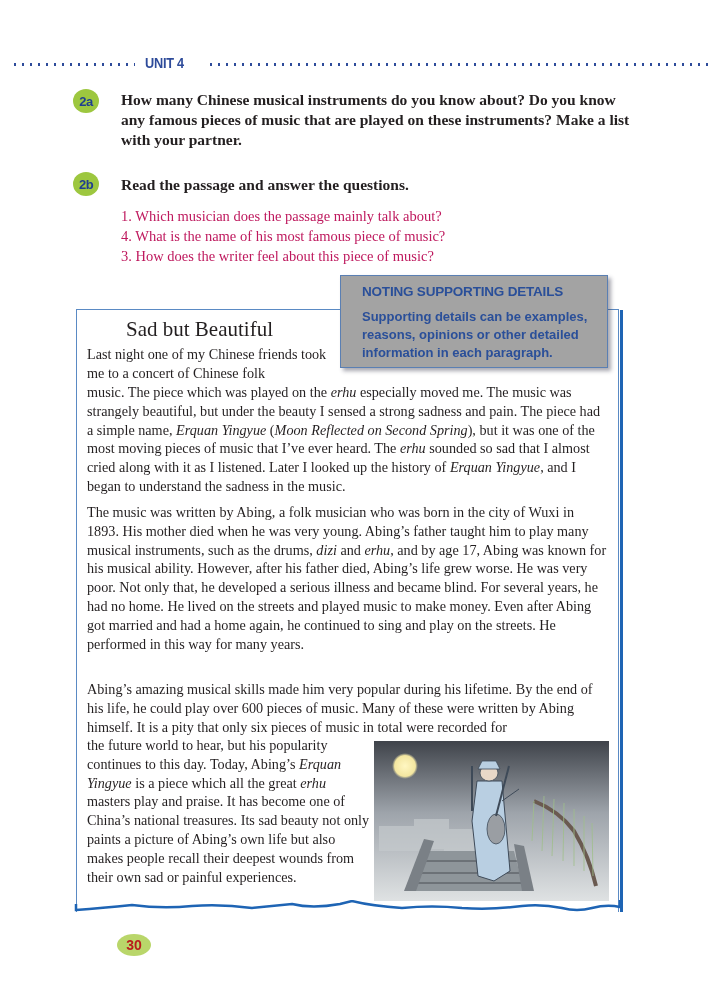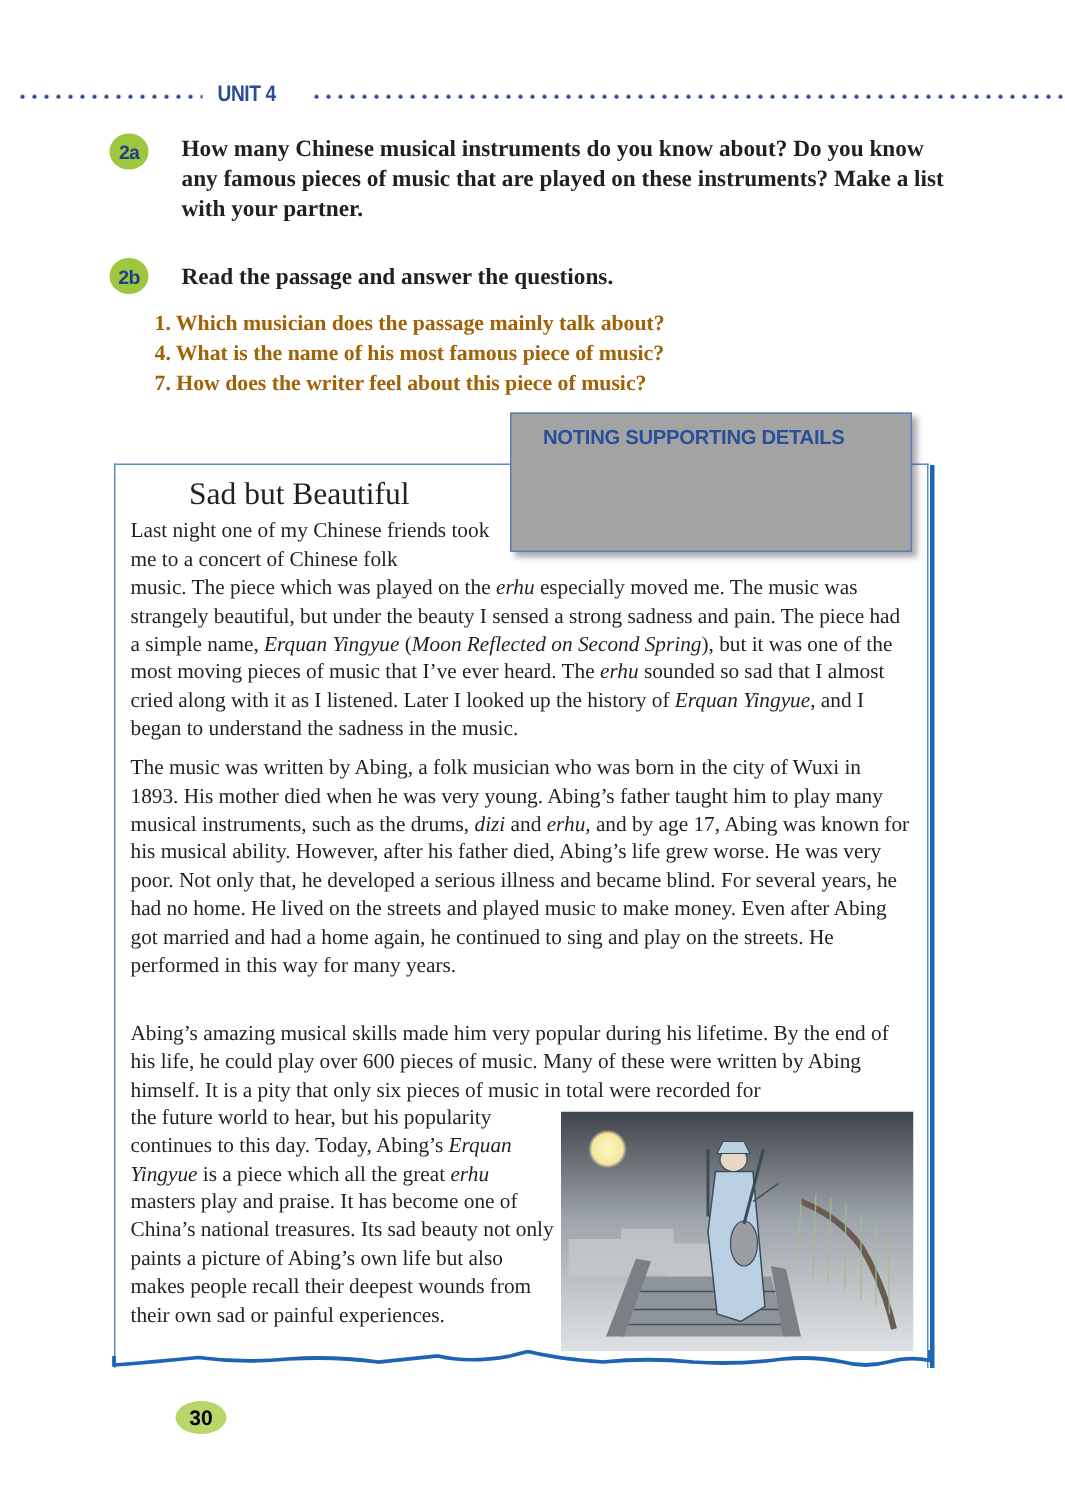--- a/index.html
+++ b/index.html
@@ -14,21 +14,21 @@
   .dots-right { position: absolute; left: 200px; top: 9px; width: 506px; height: 3px;
     background-image: radial-gradient(circle, #2e4b9a 1.2px, transparent 1.4px);
     background-size: 8px 3px; background-repeat: repeat-x; }
   .unit-label { position: absolute; left: 138px; top: 0; font-family: "Liberation Sans", sans-serif;
     font-weight: bold; font-size: 15px; color: #2e4b9a; letter-spacing: -0.3px; transform: scaleX(0.85); transform-origin: left; }
 
   .badge { position: absolute; width: 26px; height: 24px; border-radius: 50%; background: #9dc73f;
     font-family: "Liberation Sans", sans-serif; font-weight: bold; font-size: 13px; color: #1f3f8f;
     display: flex; align-items: center; justify-content: center; letter-spacing: -0.5px; }
   .task-text { position: absolute; left: 121px; font-weight: bold; font-size: 15.5px; line-height: 20px; width: 510px; }
-  .questions { position: absolute; left: 103px; top: 206px; font-size: 14.5px; line-height: 20px; color: #a16207; font-weight: bold; }
+  .questions { position: absolute; left: 121px; top: 206px; font-size: 14.5px; line-height: 20px; color: #be185d; }
   .questions div { white-space: nowrap; }
 
   .passage-box { position: absolute; left: 76px; top: 309px; width: 541px; height: 602px;
     border: 1.5px solid #5a8ac4; border-bottom: none; background: #fff; }
   .passage-box::after { content: ""; position: absolute; right: -5px; top: 0; width: 3px; height: 100%; background: #1e64b4; }
   .wavy-bottom { position: absolute; left: 72px; top: 900px; width: 552px; height: 24px; }
 
   .tip-box { position: absolute; left: 340px; top: 275px; width: 266px; height: 91px;
     background: #a3a3a3; border: 1px solid #5a7fb3; box-shadow: 3px 3px 4px rgba(60,60,80,0.45);
     font-family: "Liberation Sans", sans-serif; color: #2a4f99; }
@@ -39,52 +39,53 @@
   .para { position: absolute; left: 87px; width: 522px; font-size: 14.2px; line-height: 18.8px; text-align: left; }
   .p1-a { top: 345px; width: 250px; }
   .p1-b { top: 383px; }
   .p2 { top: 503px; }
   .p3-a { top: 680px; }
   .p3-b { top: 736px; width: 285px; }
   .para i { font-style: italic; }
 
   .illustration { position: absolute; left: 374px; top: 741px; width: 235px; height: 160px; overflow: hidden; }
   .page-num { position: absolute; left: 117px; top: 934px; width: 34px; height: 22px; border-radius: 50%;
-    background: #b9d66a; color: #000000; font-family: "Liberation Sans", sans-serif; font-weight: bold; font-size: 14px;
+    background: #b9d66a; color: #b91c1c; font-family: "Liberation Sans", sans-serif; font-weight: bold; font-size: 14px;
     display: flex; align-items: center; justify-content: center; }
 </style>
 </head>
 <body>
 
 <div class="unit-bar">
   <div class="dots-left"></div>
   <span class="unit-label">UNIT 4</span>
   <div class="dots-right"></div>
 </div>
 
 <div class="badge" style="left:73px;top:89px;">2a</div>
 <div class="task-text" style="top:90px;">How many Chinese musical instruments do you know about? Do you know any famous pieces of music that are played on these instruments? Make a list with your partner.</div>
 
 <div class="badge" style="left:73px;top:172px;">2b</div>
 <div class="task-text" style="top:175px;">Read the passage and answer the questions.</div>
 
 <div class="questions">
   <div>1. Which musician does the passage mainly talk about?</div>
   <div>4. What is the name of his most famous piece of music?</div>
-  <div>7. How does the writer feel about this piece of music?</div>
+  <div>3. How does the writer feel about this piece of music?</div>
 </div>
 
 <div class="passage-box"></div>
 
 <svg class="wavy-bottom" viewBox="0 0 552 24">
   <path d="M4 4 L4 10 Q30 8 60 5 Q90 9 120 6 Q150 4 180 8 Q200 6 220 4 Q240 9 268 4 L280 1 Q300 6 330 8 Q360 5 390 8 Q420 10 450 6 Q470 4 490 8 Q505 12 520 8 Q535 4 548 7 L548 0" fill="none" stroke="#1e64b4" stroke-width="2.5"></path>
 </svg>
 
 <div class="tip-box">
   <div class="tip-title">NOTING SUPPORTING DETAILS</div>
+  <div class="tip-body">Supporting details can be examples, reasons, opinions or other detailed information in each paragraph.</div>
 </div>
 
 <div class="passage-title">Sad but Beautiful</div>
 
 <div class="para p1-a">Last night one of my Chinese friends took me to a concert of Chinese folk</div>
 <div class="para p1-b rich">music. The piece which was played on the <i>erhu</i> especially moved me. The music was strangely beautiful, but under the beauty I sensed a strong sadness and pain. The piece had a simple name, <i>Erquan Yingyue</i> (<i>Moon Reflected on Second Spring</i>), but it was one of the most moving pieces of music that I’ve ever heard. The <i>erhu</i> sounded so sad that I almost cried along with it as I listened. Later I looked up the history of <i>Erquan Yingyue</i>, and I began to understand the sadness in the music.</div>
 <div class="para p2 rich">The music was written by Abing, a folk musician who was born in the city of Wuxi in 1893. His mother died when he was very young. Abing’s father taught him to play many musical instruments, such as the drums, <i>dizi</i> and <i>erhu</i>, and by age 17, Abing was known for his musical ability. However, after his father died, Abing’s life grew worse. He was very poor. Not only that, he developed a serious illness and became blind. For several years, he had no home. He lived on the streets and played music to make money. Even after Abing got married and had a home again, he continued to sing and play on the streets. He performed in this way for many years.</div>
 <div class="para p3-a">Abing’s amazing musical skills made him very popular during his lifetime. By the end of his life, he could play over 600 pieces of music. Many of these were written by Abing himself. It is a pity that only six pieces of music in total were recorded for</div>
 <div class="para p3-b rich">the future world to hear, but his popularity continues to this day. Today, Abing’s <i>Erquan Yingyue</i> is a piece which all the great <i>erhu</i> masters play and praise. It has become one of China’s national treasures. Its sad beauty not only paints a picture of Abing’s own life but also makes people recall their deepest wounds from their own sad or painful experiences.</div>
 

